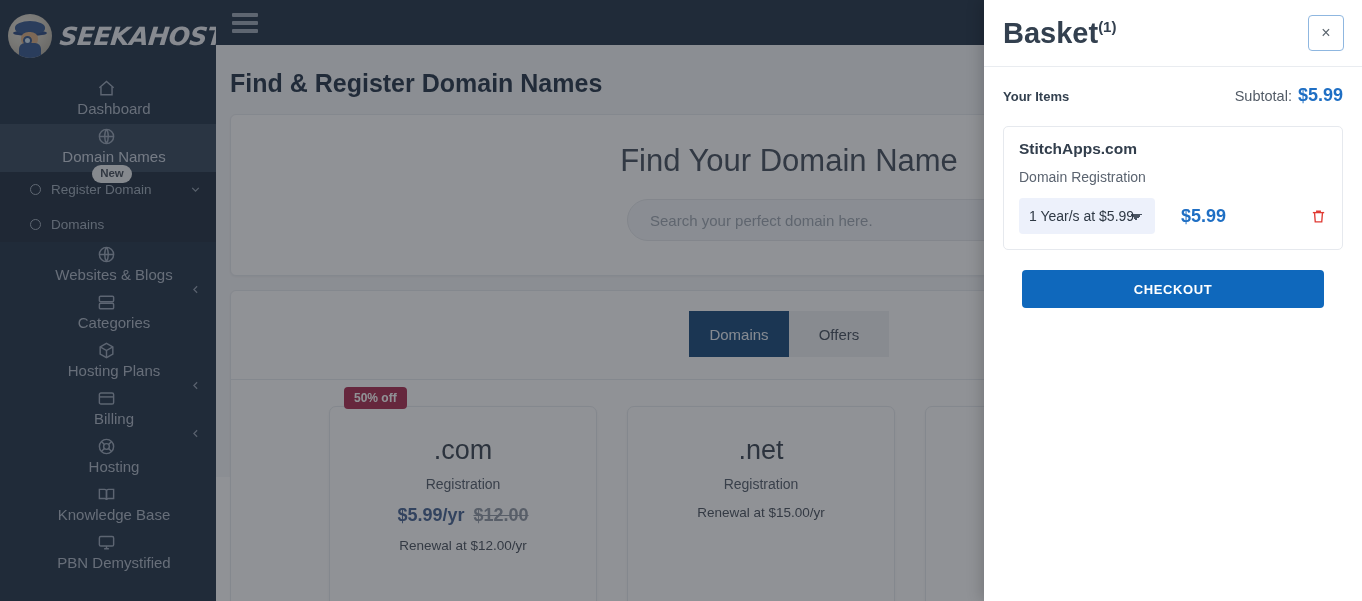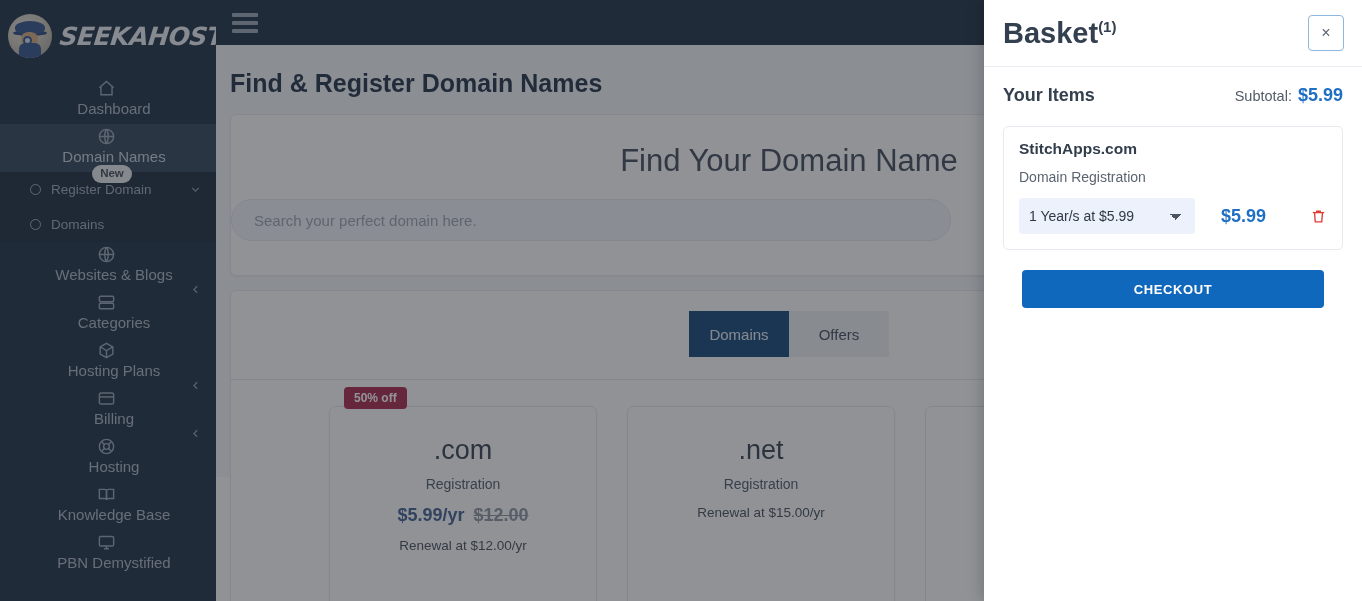--- a/index.html
+++ b/index.html
@@ -203,21 +203,21 @@
   .search-panel { padding: 28px 0 34px 0; margin-bottom: 14px; }
   .search-title {
     text-align: center;
     font-size: 31px;
     color: #3b4654;
     font-weight: 400;
     padding-bottom: 20px;
   }
   .search-row {
     display: flex;
-    justify-content: flex-start;
+    justify-content: flex-end;
   }
   .search-input {
     width: 720px;
     height: 42px;
     border-radius: 21px;
     border: 1px solid #e4e7eb;
     background: #f3f5f8;
     padding: 0 22px;
     font-size: 15px;
     color: #6c7682;
@@ -357,39 +357,39 @@
     justify-content: center;
     cursor: pointer;
     font-family: "Liberation Sans", sans-serif;
   }
   .basket-body { padding: 18px 19px 0 19px; }
   .items-row {
     display: flex;
     align-items: baseline;
     padding-bottom: 20px;
   }
-  .items-title { font-size: 18px; font-weight: 700; color: #33404f; }
+  .items-title { font-size: 13px; font-weight: 700; color: #33404f; }
   .subtotal {
     margin-left: auto;
     font-size: 14.5px;
     color: #525b66;
   }
   .subtotal b { color: #1f6fc4; font-size: 18px; font-weight: 700; margin-left: 2px; }
 
   .item-card {
     border: 1px solid #e6e9ee;
     border-radius: 5px;
     padding: 13px 15px 15px 15px;
   }
   .item-domain { font-size: 15.5px; font-weight: 700; color: #323e4c; padding-bottom: 11px; }
   .item-type { font-size: 14px; color: #5b6personal; }
   .item-type { font-size: 14px; color: #5b6470; padding-bottom: 13px; }
   .item-ctrl { display: flex; align-items: center; }
   .term-select {
-    width: 176px;
+    width: 136px;
     height: 36px;
     background: #edf1fb;
     border: 0;
     border-radius: 4px;
     padding: 8px 10px;
     font-size: 14px;
     color: #2f3945;
     font-family: "Liberation Sans", sans-serif;
     appearance: none;
     -webkit-appearance: none;

